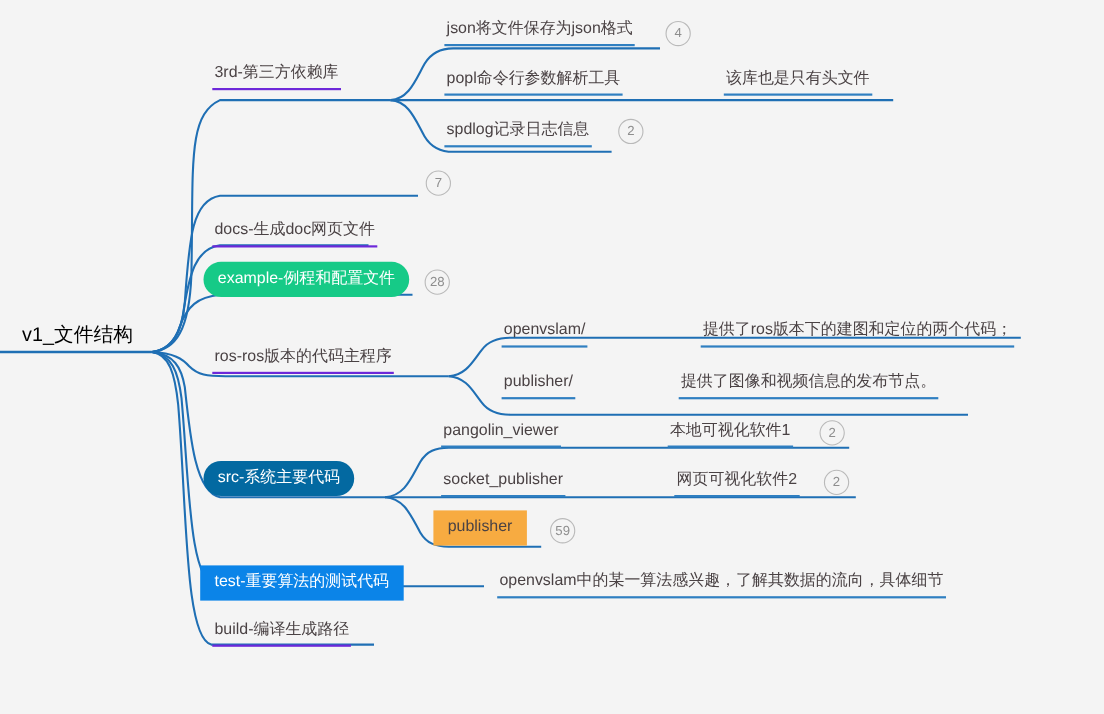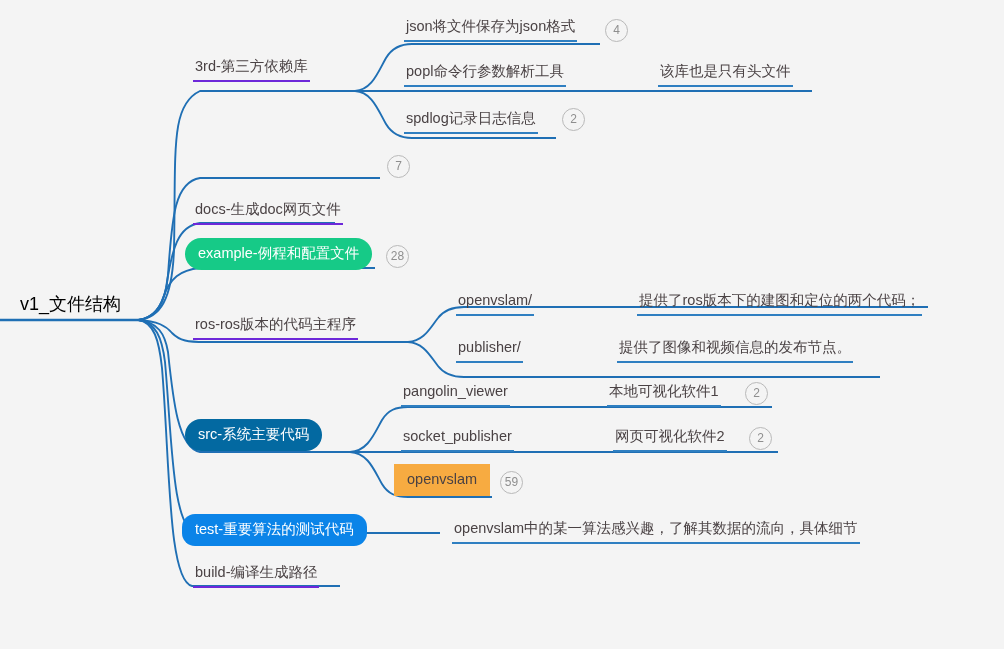--- a/index.html
+++ b/index.html
@@ -176,25 +176,25 @@
 
   <div class="node cont" style="left:401px; top:429px;">
     <span class="txt">socket_publisher</span>
   </div>
   <div class="node cont" style="left:613px; top:429px;">
     <span class="txt">网页可视化软件2</span>
   </div>
   <div class="badge" style="left:749px; top:427px;">2</div>
 
   <div class="node box" style="left:394px; top:464px; background:#f7ab41; color:#4a4244;">
-    <span class="txt">openvslam</span>
+    <span class="txt">publisher</span>
   </div>
   <div class="badge" style="left:500px; top:471px;">59</div>
 
-  <div class="node box" style="left:182px; top:514px; background:#0b84e8; color:#ffffff;border-radius:13px;">
+  <div class="node box" style="left:182px; top:514px; background:#0b84e8; color:#ffffff;">
     <span class="txt">test-重要算法的测试代码</span>
   </div>
   <div class="node cont" style="left:452px; top:521px;">
     <span class="txt">openvslam中的某一算法感兴趣，了解其数据的流向，具体细节</span>
   </div>
 
   <div class="node plain" style="left:193px; top:565px;">
     <span class="txt">build-编译生成路径</span>
   </div>
 

